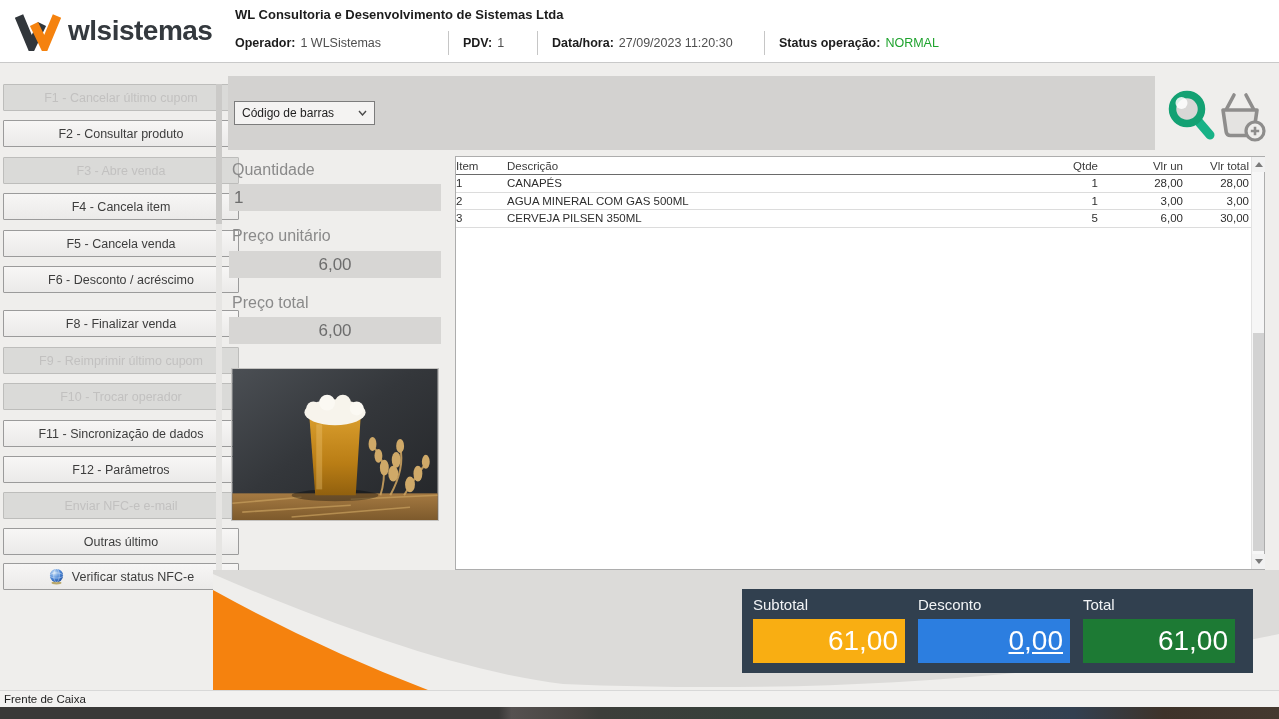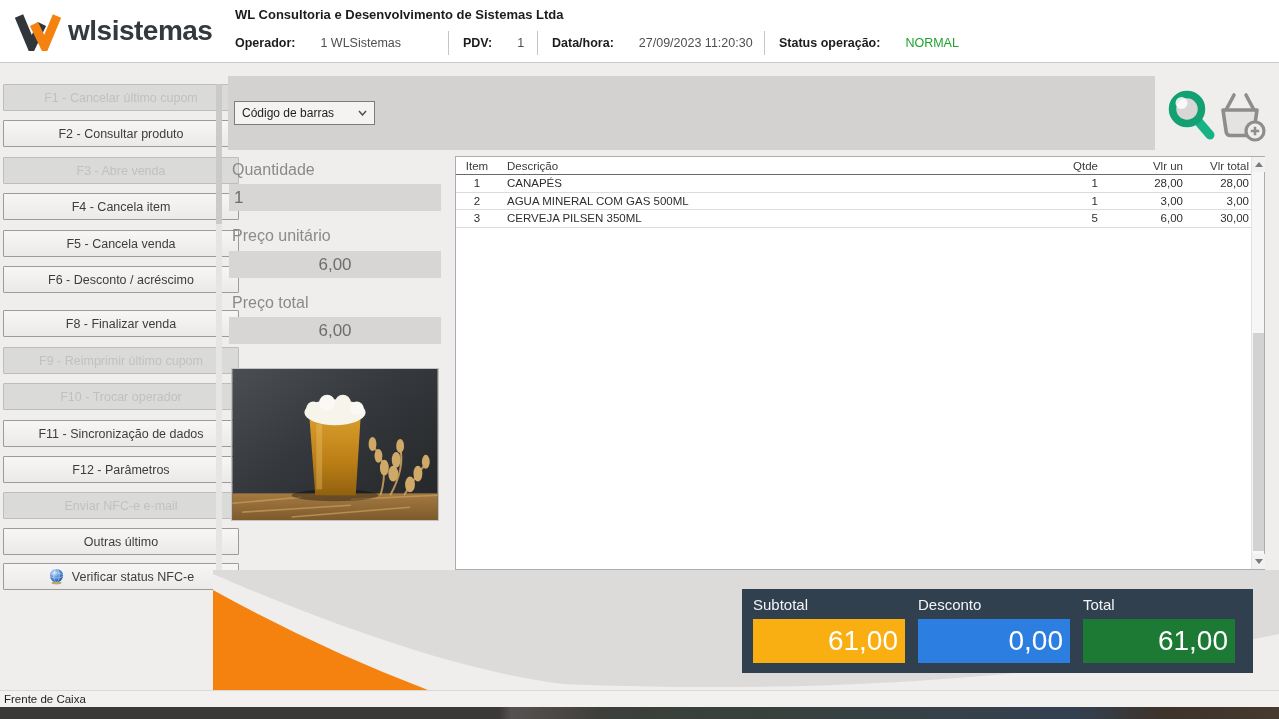--- a/index.html
+++ b/index.html
@@ -6,21 +6,21 @@
   html,body { width:1279px; height:719px; overflow:hidden; }
   body { font-family:"Liberation Sans", sans-serif; background:#efeeec; position:relative; }
   .abs { position:absolute; }
 
   
   .header { left:0; top:0; width:1279px; height:63px; background:#ffffff; border-bottom:1px solid #c9c9c9; z-index:5; }
   .logo-wrap { position:absolute; left:14px; top:11px; display:flex; align-items:center; gap:6px; }
   .logo-text { font-size:28px; font-weight:700; color:#34393e; letter-spacing:-0.5px; }
   .company { position:absolute; left:235px; top:7px; font-size:13px; font-weight:700; color:#1c1c1c; }
   .hdr-row { position:absolute; left:235px; top:30px; display:flex; align-items:center; height:26px; }
-  .hdr-seg { display:flex; align-items:center; gap:25px; font-size:12.5px; white-space:nowrap; }
+  .hdr-seg { display:flex; align-items:center; gap:5px; font-size:12.5px; white-space:nowrap; }
   .hdr-seg b { color:#1c1c1c; }
   .hdr-seg span { color:#4f4f4f; }
   .hdr-div { width:1px; height:24px; background:#c6c6c6; margin:0 14px; }
   .seg-op { width:199px; }
   .seg-pdv { width:60px; }
   .seg-dt { width:198px; }
 
   
   .side-btn { position:absolute; left:3px; width:236px; height:27px;
     border:1px solid #9b9b9b; background:linear-gradient(#f7f6f5,#ebeae9);
@@ -43,21 +43,21 @@
     font-size:17px; color:#6d6d6d; line-height:27px; }
   .fld.left { padding-left:5px; text-align:left; }
   .fld.center { text-align:center; }
 
   .product-img { left:231px; top:368px; width:208px; height:153px; border:1px solid #c3c2c0; }
 
   
   .items { left:455px; top:156px; width:810px; height:414px; background:#ffffff; border:1px solid #adadad; }
   .tbl { position:absolute; left:0; top:0; right:13px; }
   .trow { display:grid; grid-template-columns:42px 1fr 95px 85px 66px; align-items:center; height:17px; font-size:11.5px; color:#2e2e2e; }
-  .trow .c-item { text-align:center; }
+  .trow .c-item { }
   .trow .c-desc { padding-left:9px; }
   .trow .c-num  { text-align:right; padding-right:2px; }
   .thead { border-bottom:1px solid #6a6a6a; height:18px; color:#3a3a3a; }
   .tbody .trow { border-bottom:1px solid #dcdcdc; height:17.5px; }
   .vscroll { position:absolute; right:0; top:0; width:13px; height:412px; background:#f6f6f6; border-left:1px solid #e2e2e2; }
   .varrow { position:absolute; left:0; width:13px; height:15px; background:#f1f1f1; display:flex; align-items:center; justify-content:center; }
   .varrow.up { top:0; } .varrow.down { bottom:0; }
   .tri-up { width:0;height:0;border-left:4px solid transparent;border-right:4px solid transparent;border-bottom:5px solid #7a7a7a; }
   .tri-dn { width:0;height:0;border-left:4px solid transparent;border-right:4px solid transparent;border-top:5px solid #7a7a7a; }
   .vthumb { position:absolute; left:1px; width:11px; top:176px; height:218px; background:#d2d2d2; }
@@ -281,21 +281,21 @@
   <path d="M 0,20 Q 105,78 215,120 L 0,120 Z" fill="#f5820e"></path>
 </svg>
 
 <div class="abs totals">
   <div class="tot-col">
     <div class="tot-label">Subtotal</div>
     <div class="tot-box" style="background-color: rgb(249, 174, 18);">61,00</div>
   </div>
   <div class="tot-col">
     <div class="tot-label">Desconto</div>
-    <div class="tot-box" style="background-color: rgb(44, 126, 224);">0,00</div>
+    <div class="tot-box" style="background-color: rgb(44, 126, 224); text-decoration: underline;">0,00</div>
   </div>
   <div class="tot-col">
     <div class="tot-label">Total</div>
     <div class="tot-box" style="background-color: rgb(29, 122, 52);">61,00</div>
   </div>
 </div>
 
 <div class="abs statusbar">
   <span>Frente de Caixa</span>
 </div>

